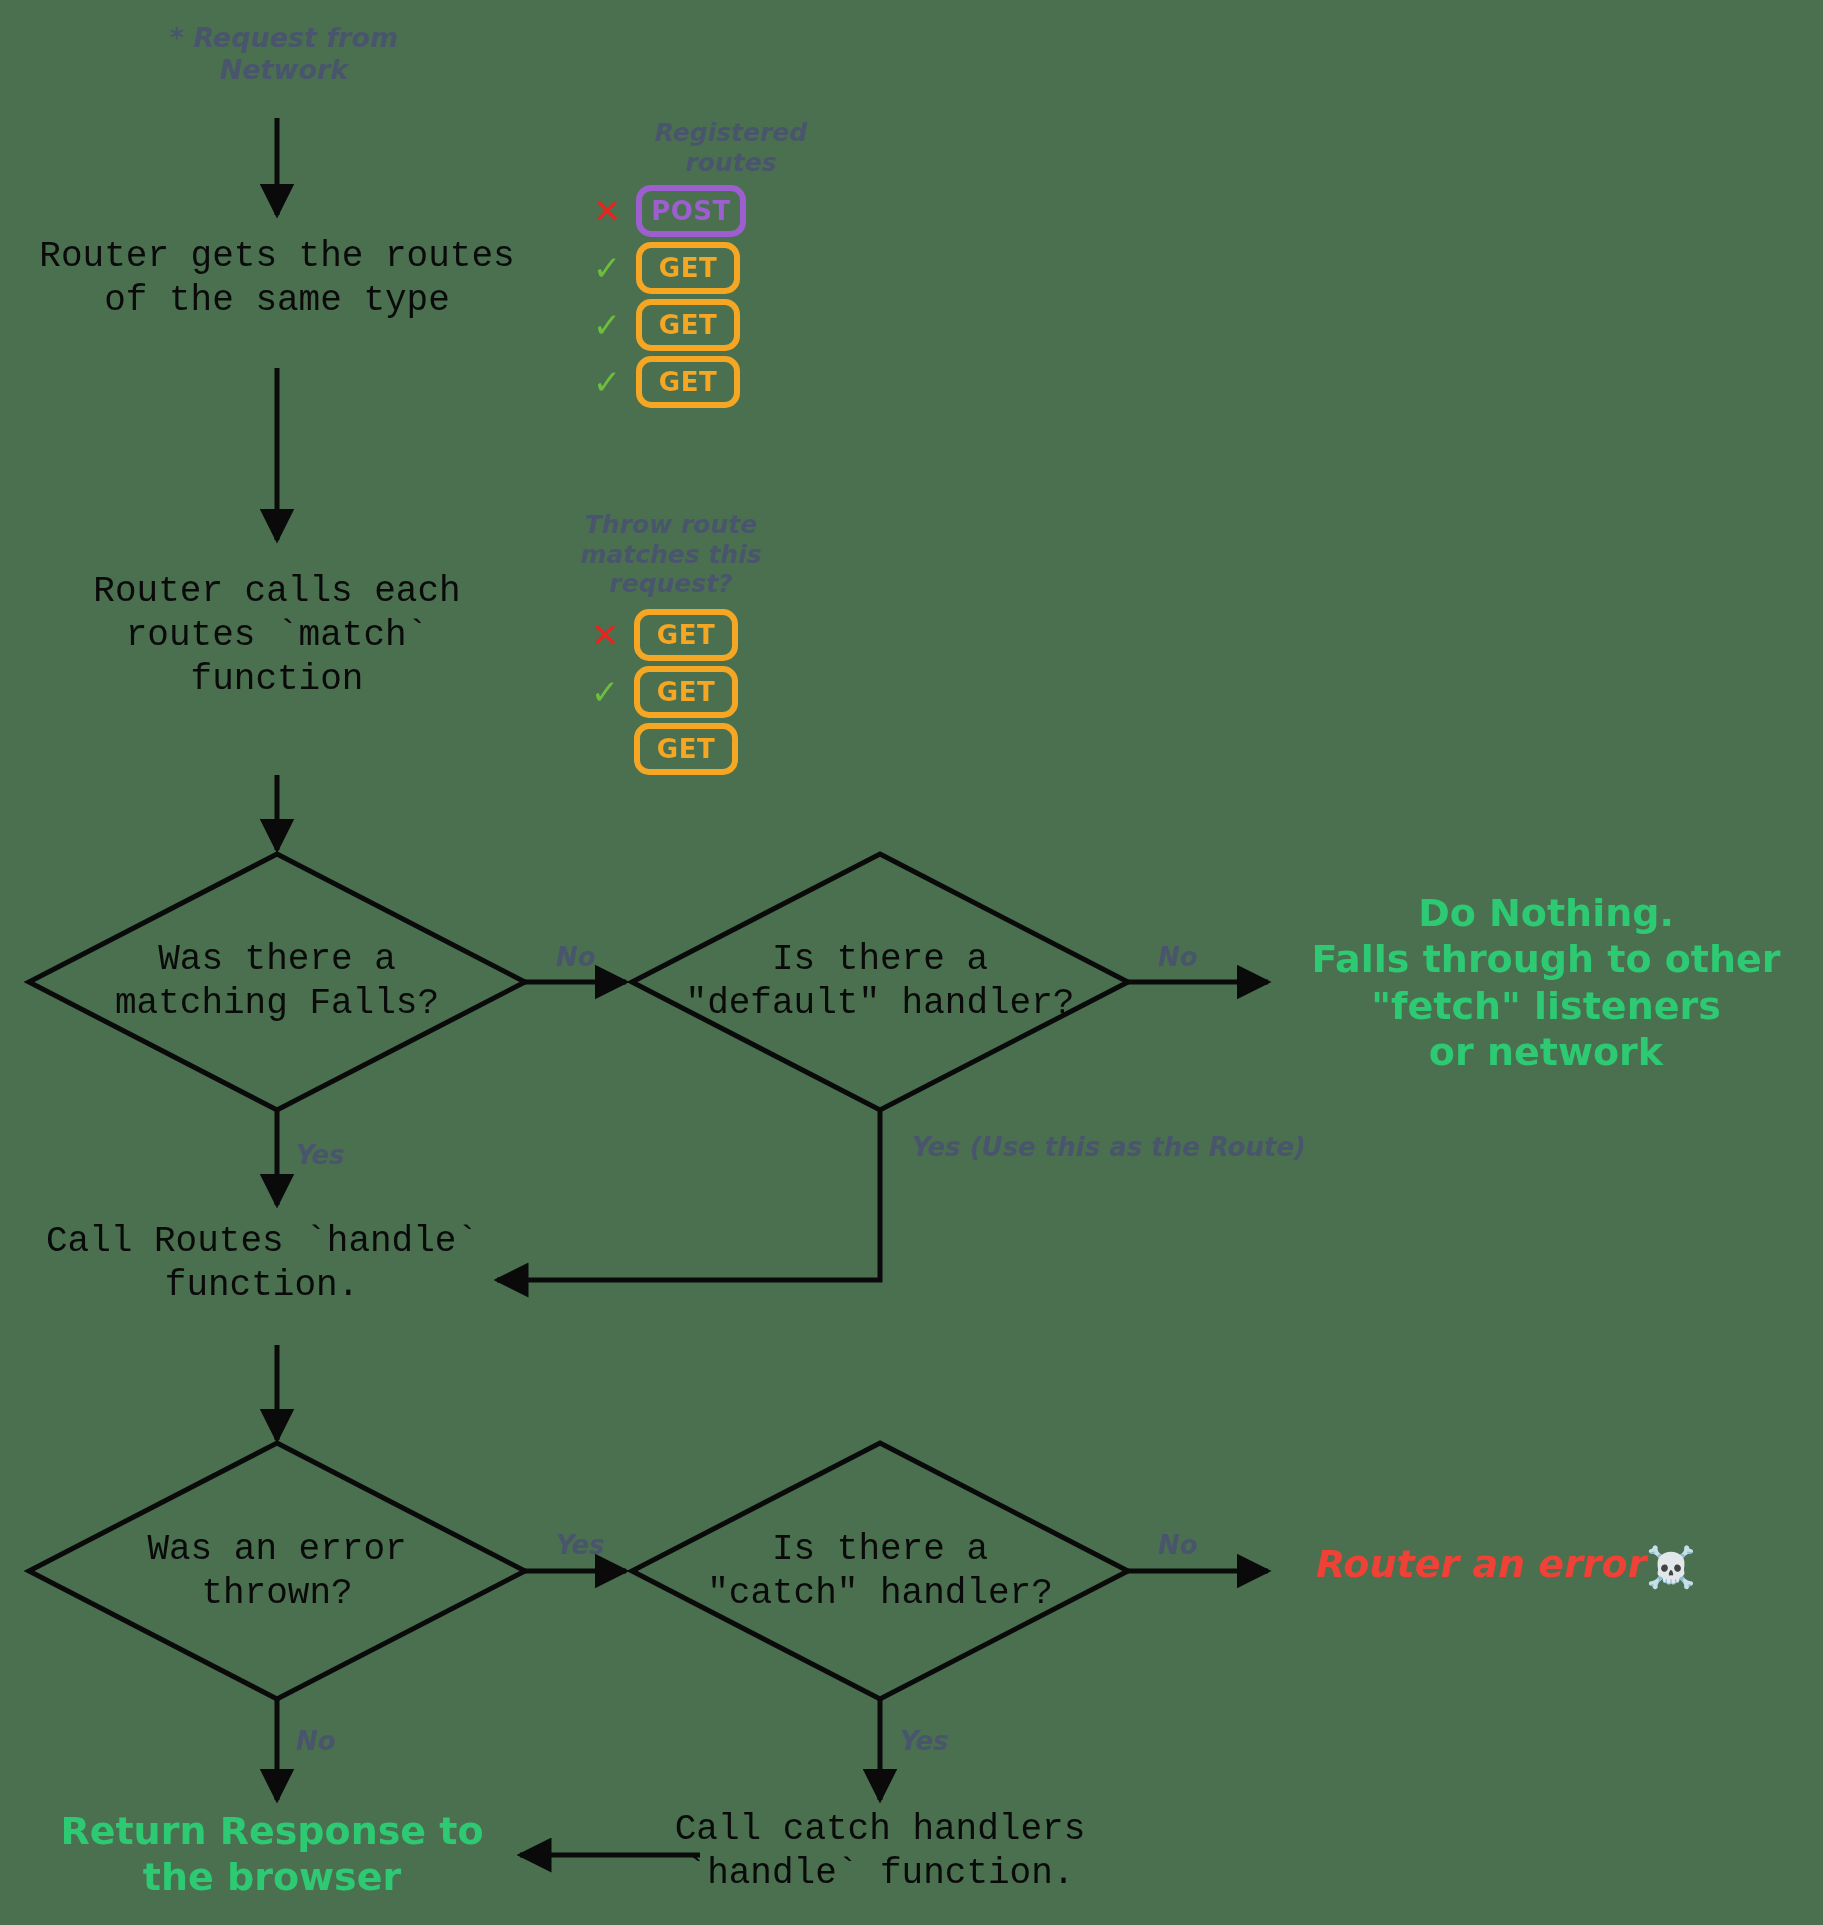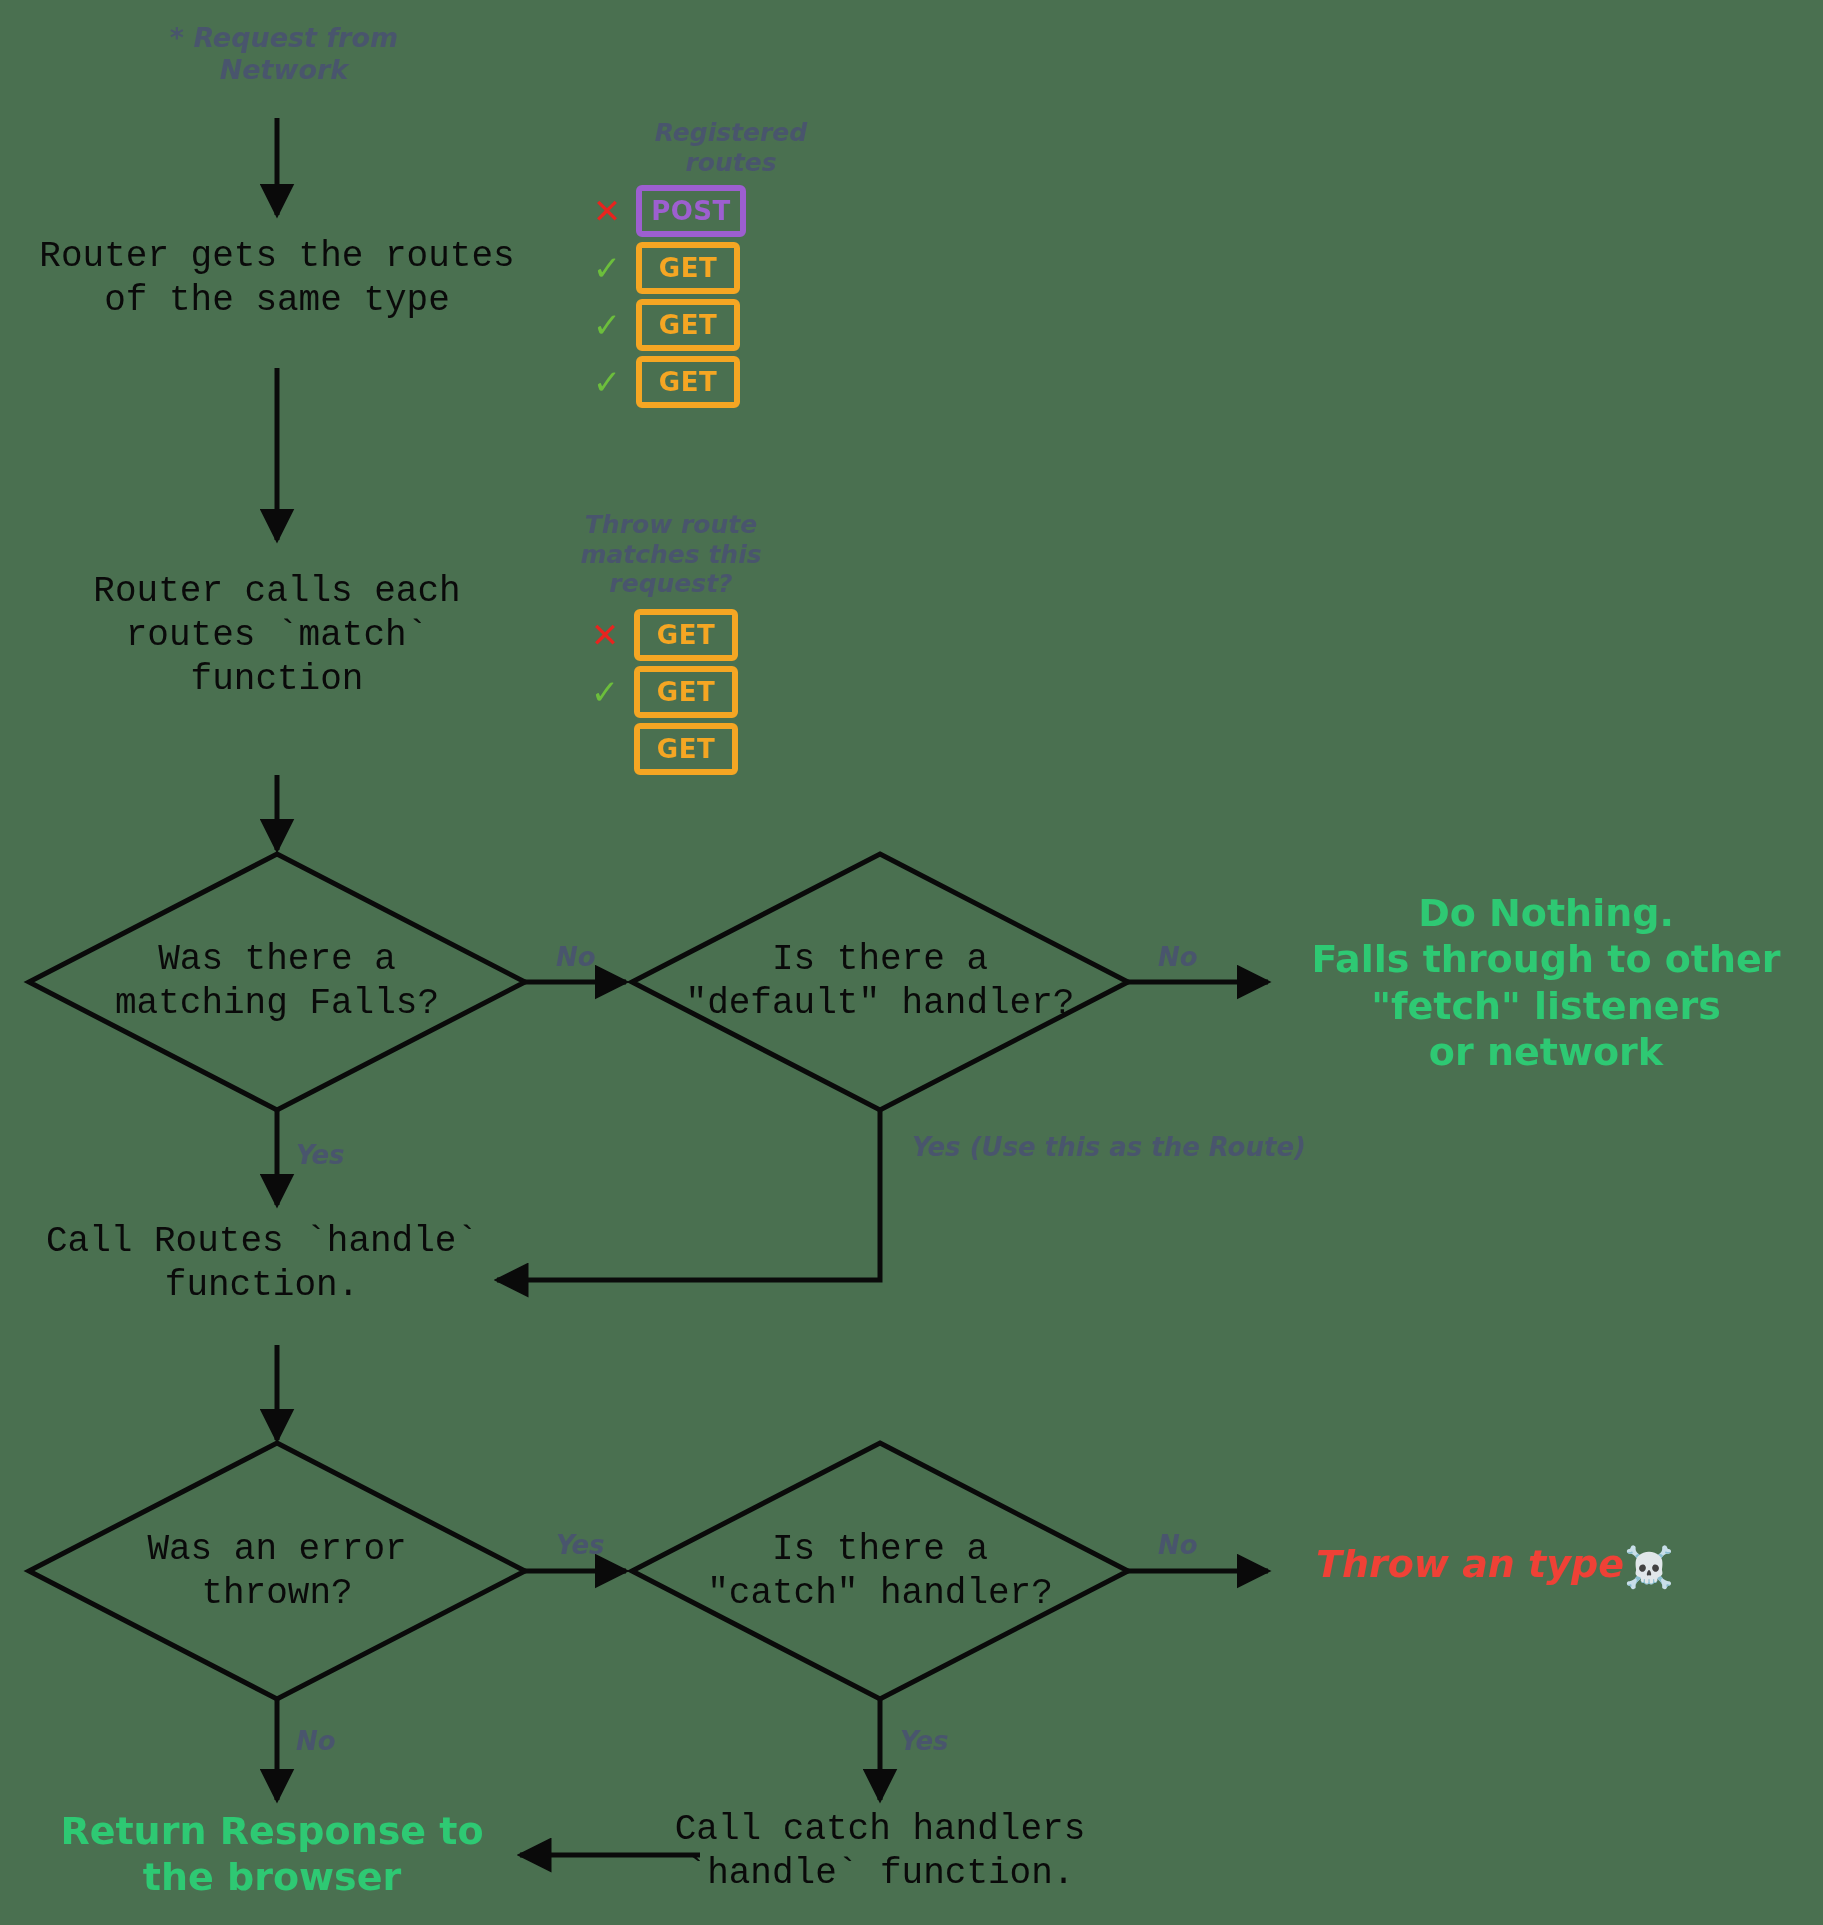--- a/index.html
+++ b/index.html
@@ -103,21 +103,21 @@
     flex: 0 0 46px;
     margin-right: 6px;
   }
   .mark.cross { color: #e8241f; }
   .mark.check { color: #6cbe3c; }
   .mark.blank { color: transparent; }
   .badge {
     box-sizing: border-box;
     width: 104px;
     height: 52px;
-    border-radius: 6px;
+    border-radius: 15px;
     border: 6px solid #f5a623;
     display: flex;
     align-items: center;
     justify-content: center;
     font-weight: bold;
     font-size: 26px;
     letter-spacing: 0.5px;
     color: #f5a623;
     font-family: "DejaVu Sans", sans-serif;
   }
@@ -250,21 +250,21 @@
 
   <div class="node" style="left:680px; top:1528px; width:400px;">Is there a
 "catch" handler?</div>
 
   <div class="edge-label" style="left:556px; top:1530px;">Yes</div>
   <div class="edge-label" style="left:296px; top:1726px;">No</div>
   <div class="edge-label" style="left:1158px; top:1530px;">No</div>
   <div class="edge-label" style="left:900px; top:1726px;">Yes</div>
 
   <div class="terminal-red" style="left:1316px; top:1542px; width:480px;">
-    <span>Throw an type</span><span class="skull">☠️</span>
+    <span>Router an error</span><span class="skull">☠️</span>
   </div>
 
   <div class="node" style="left:655px; top:1808px; width:450px;">Call catch handlers
 `handle` function.</div>
 
   <div class="terminal-green" style="left:27px; top:1808px; width:490px;">Return Response to
 the browser</div>
 
 </div>
 

